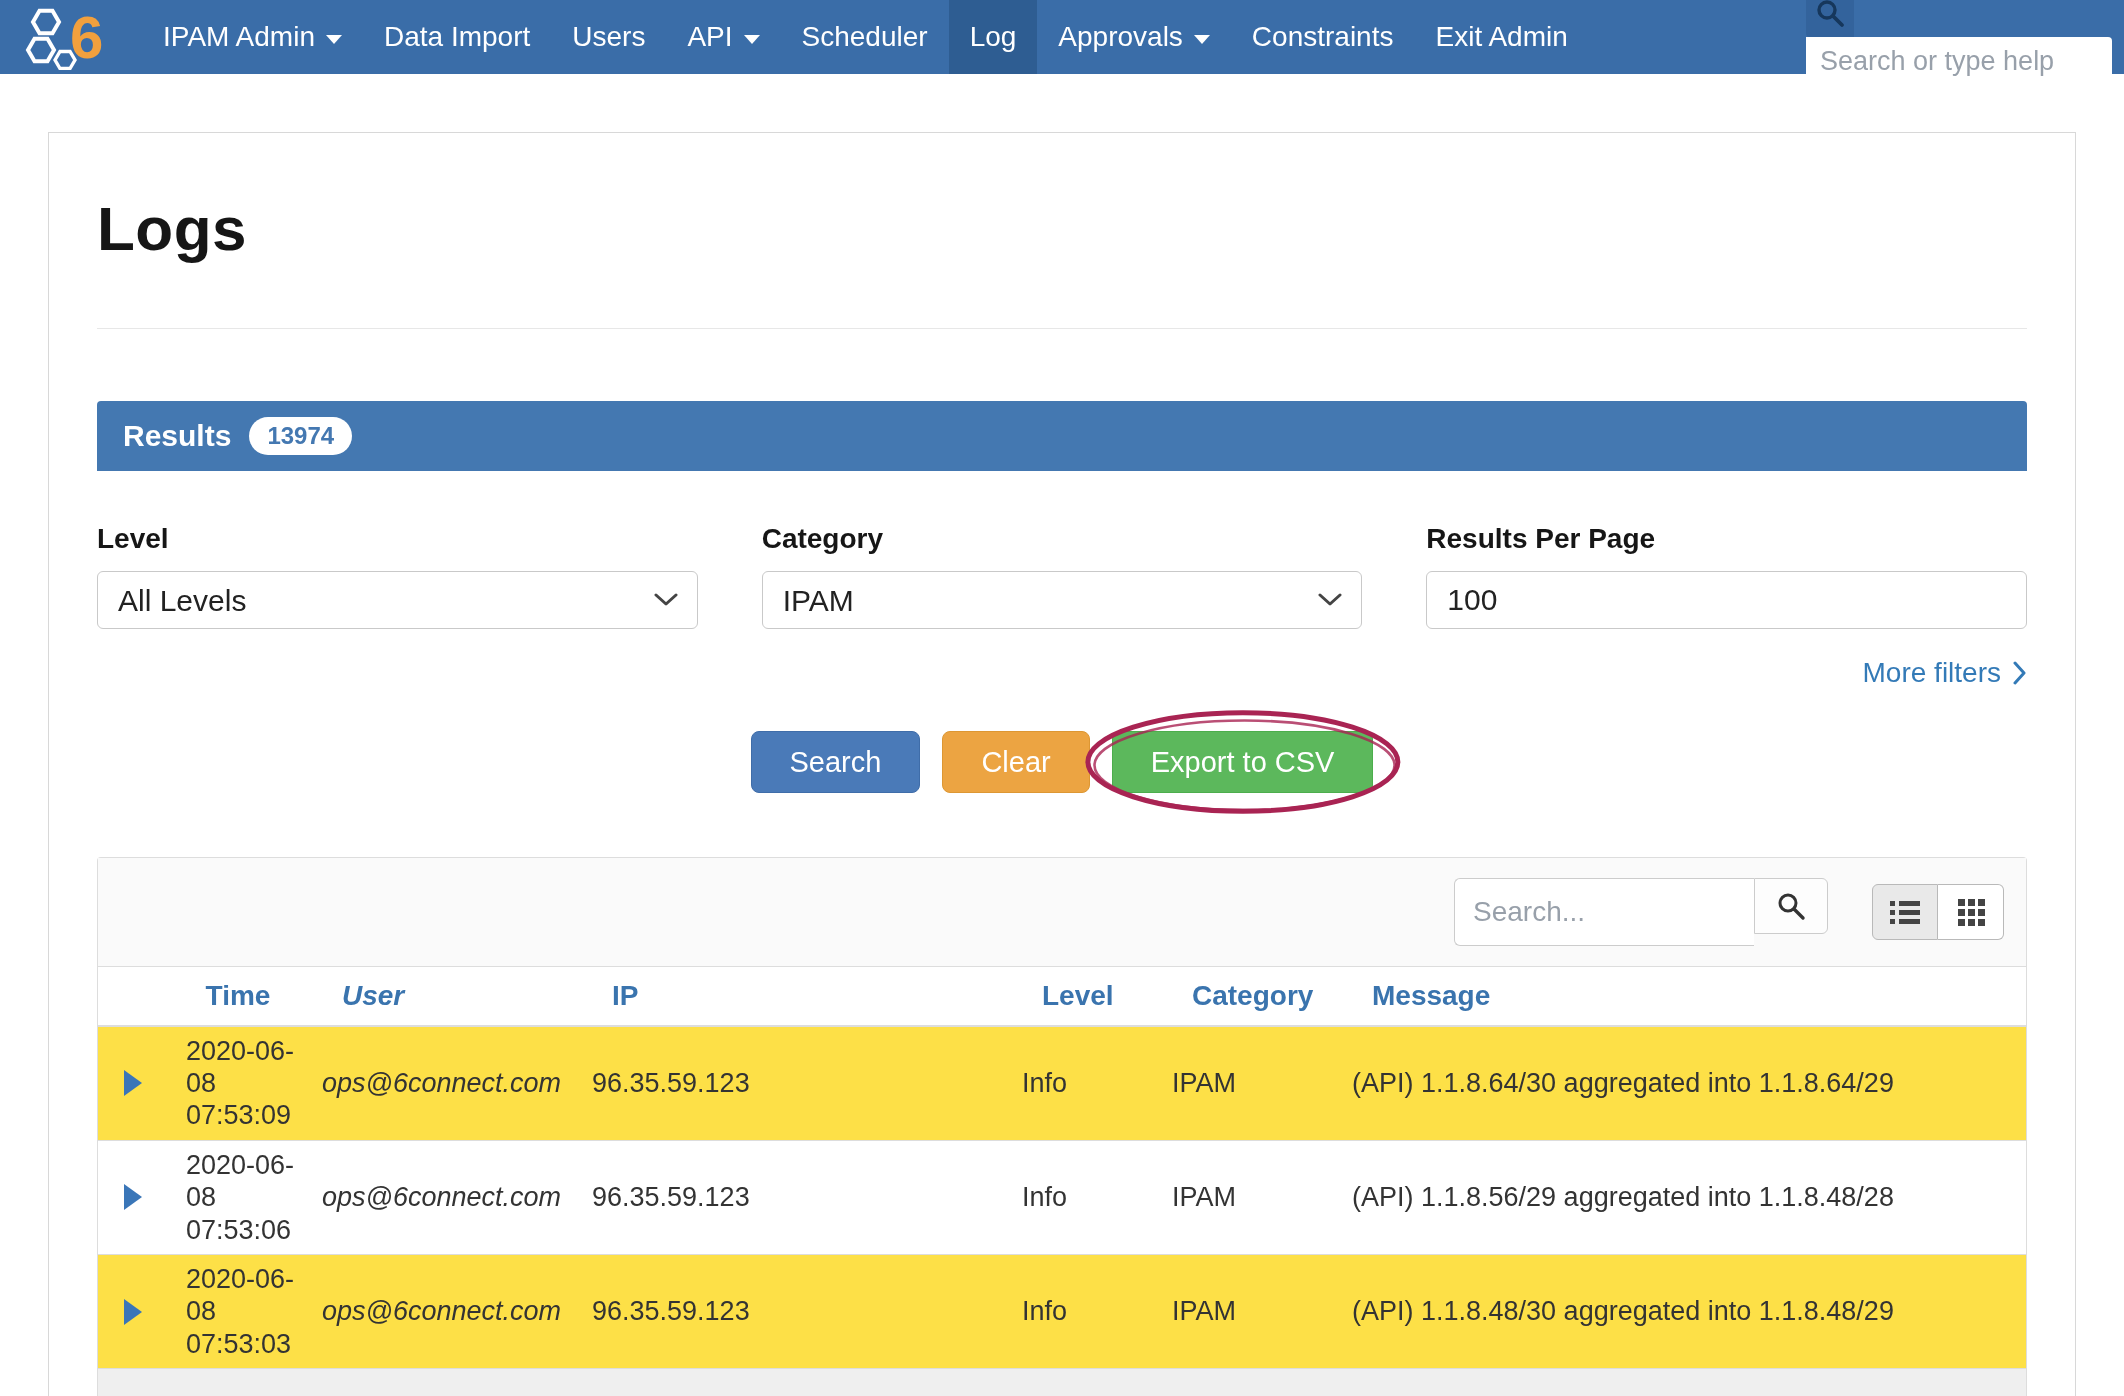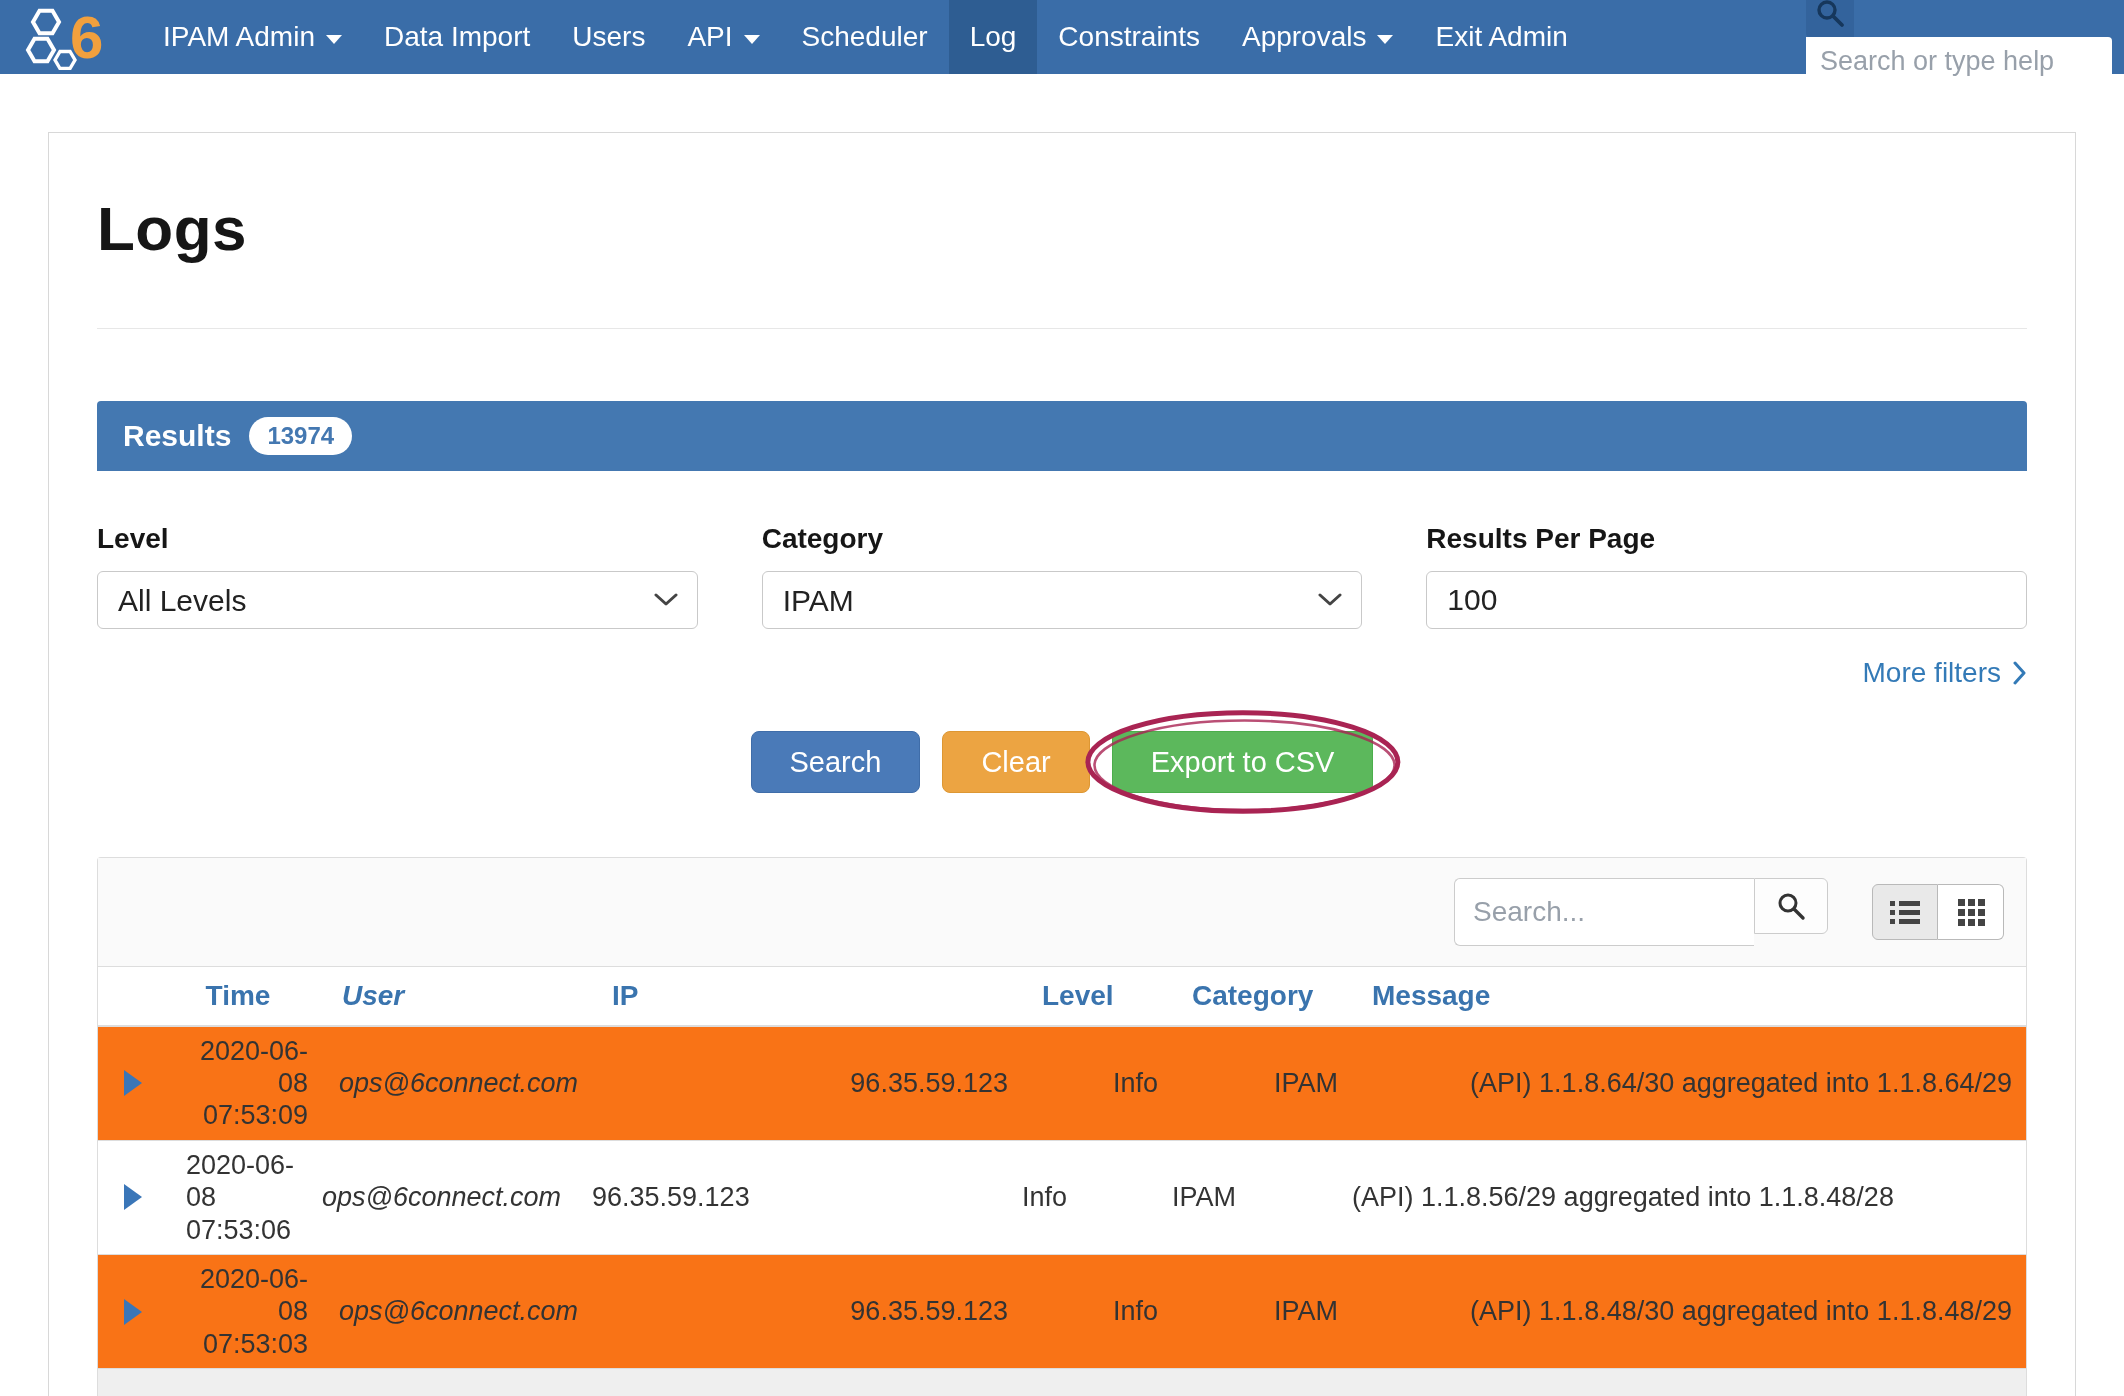--- a/index.html
+++ b/index.html
@@ -67,21 +67,21 @@
   .toggle { width:66px; height:56px; border:1px solid #b9b9b9; background:#fff;
             display:flex; align-items:center; justify-content:center; cursor:pointer; }
   .toggle.active { background:#e9e9e9; }
   .toggle:first-child { border-radius:6px 0 0 6px; }
   .toggle:last-child { border-radius:0 6px 6px 0; border-left:none; }
 
   .thead { display:flex; align-items:center; background:#fff; border-top:1px solid #ddd;
            border-bottom:2px solid #ddd; padding:12px 0; font-weight:700; color:#3a74ae; font-size:28px; }
   .trow { display:flex; align-items:center; border-bottom:1px solid #ddd; font-size:27px;
           color:#333; padding:8px 0; background:#fff; }
-  .trow.odd { background:#f97316;text-align:right; }
+  .trow.odd { background:#fde047; }
   .c-caret { width:70px; display:flex; justify-content:center; flex-shrink:0; }
   .c-time  { width:140px; flex-shrink:0; padding-left:18px; line-height:1.2; overflow-wrap:break-word; }
   .c-user  { width:270px; flex-shrink:0; padding-left:14px;font-style:italic; }
   .c-ip    { width:430px; flex-shrink:0; padding-left:14px; }
   .c-level { width:150px; flex-shrink:0; padding-left:14px; }
   .c-cat   { width:180px; flex-shrink:0; padding-left:14px; }
   .c-msg   { flex:1; padding-left:14px; padding-right:14px; }
   .thead .c-user,.thead .c-ip,.thead .c-level,.thead .c-cat,.thead .c-msg { padding-left:34px; }
   .thead .c-time { text-align:center; padding-left:0; }
   .caret-right { width:0; height:0; border-top:13px solid transparent; border-bottom:13px solid transparent;
@@ -115,25 +115,25 @@
       <span>API</span>
       <span class="caret-down"></span>
     </a>
     <a class="nav-item">
       <span>Scheduler</span>
     </a>
     <a class="nav-item active">
       <span>Log</span>
     </a>
     <a class="nav-item">
-      <span>Constraints</span>
-    </a>
-    <a class="nav-item">
       <span>Approvals</span>
       <span class="caret-down"></span>
+    </a>
+    <a class="nav-item">
+      <span>Constraints</span>
     </a>
     <a class="nav-item">
       <span>Exit Admin</span>
     </a>
   </div>
   <div class="nav-search">
     <span class="nav-search-addon">
       <svg width="30" height="30" viewBox="0 0 30 30">
         <circle cx="12" cy="12" r="8" fill="none" stroke="#16375c" stroke-width="3.4"></circle>
         <line x1="18" y1="18" x2="27" y2="27" stroke="#16375c" stroke-width="3.8" stroke-linecap="round"></line>

